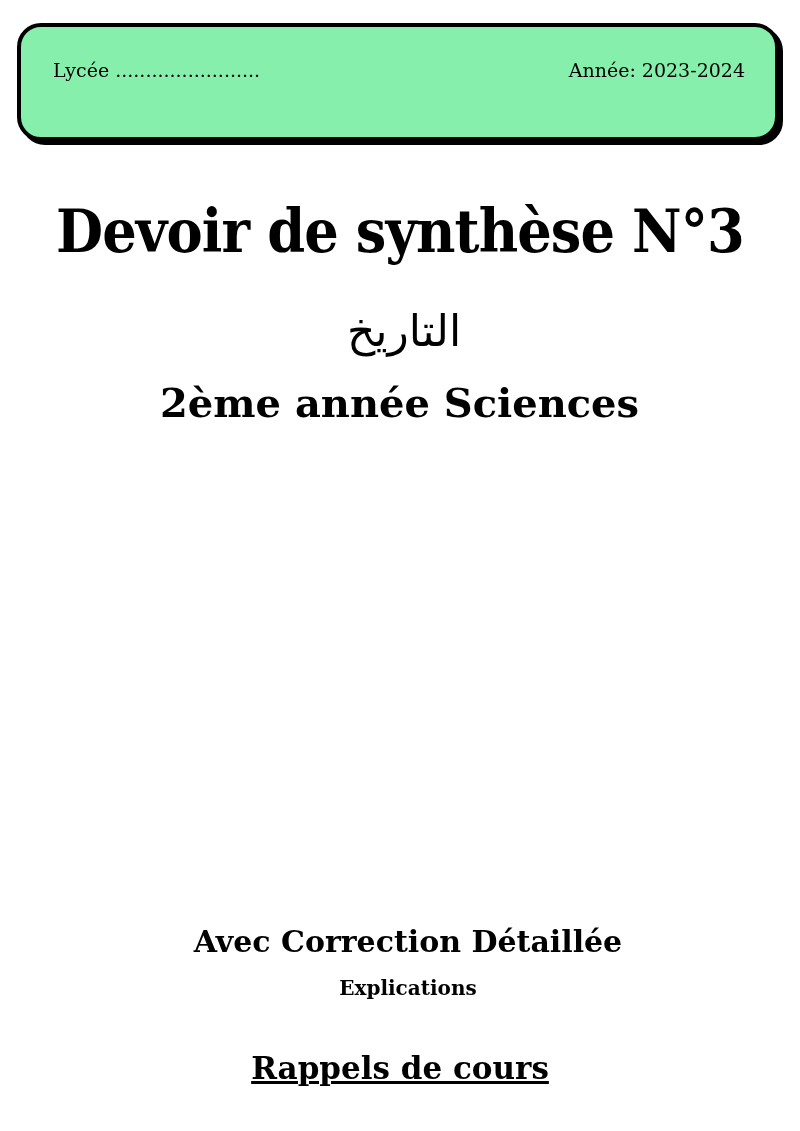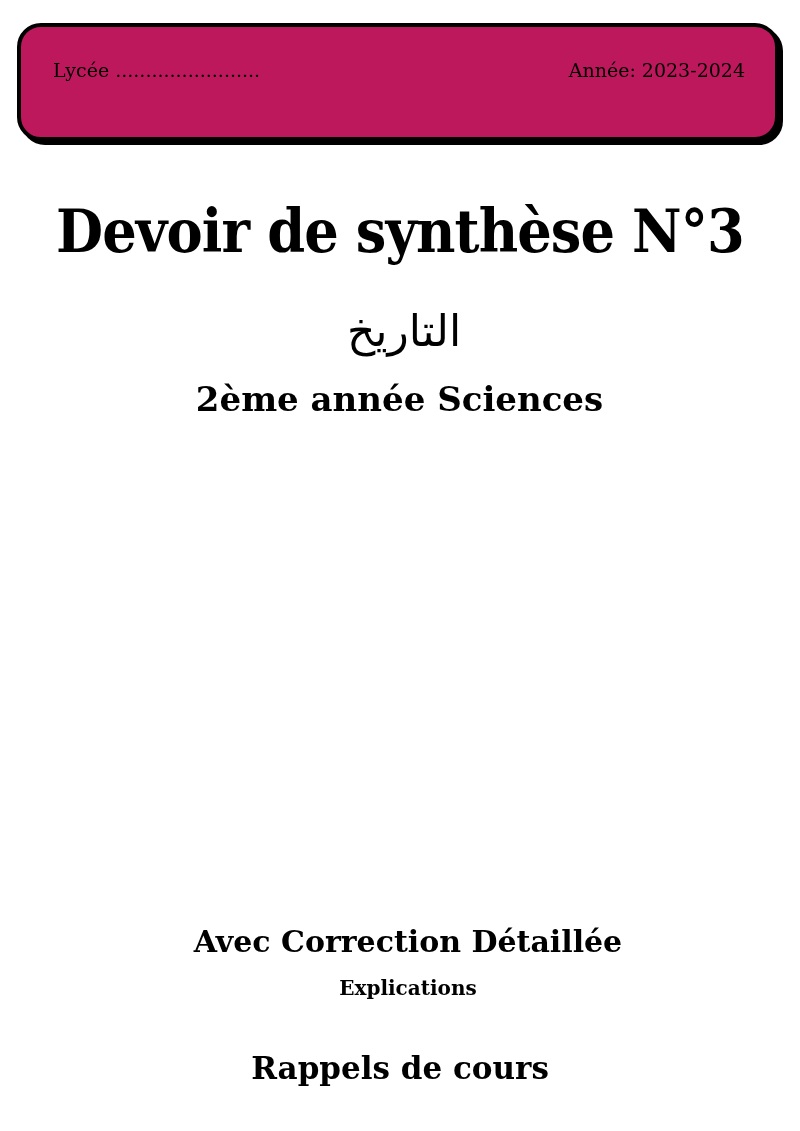--- a/index.html
+++ b/index.html
@@ -21,21 +21,21 @@
   .header-box {
     position: absolute;
     left: 17px;
     top: 23px;
     width: 762px;
     height: 118px;
     box-sizing: border-box;
     border: 4px solid #000000;
     border-radius: 24px;
     box-shadow: 4px 4px 0 0 #000000;
-    background: #be185d;
+    background: #86efac;
     display: flex;
     justify-content: space-between;
     align-items: flex-start;
     padding: 28px 30px 0 32px;
   }
   .header-col {
     font-size: 19px;
     line-height: 30px;
     white-space: nowrap;
   }
@@ -74,38 +74,38 @@
     line-height: 1.3;
   }
 
   .level-line {
     position: absolute;
     top: 381px;
     left: 0;
     width: 799px;
     margin: 0;
     text-align: center;
-    font-size: 34px;
+    font-size: 40px;
     font-weight: 700;
     line-height: 1.1;
   }
 
   .footer-line {
     position: absolute;
     left: 0;
     width: 800px;
     margin: 0;
     text-align: center;
     font-weight: 700;
     line-height: 1.1;
   }
   .footer-line.l1 { top: 925px;  font-size: 30px; padding-left: 8px; }
   .footer-line.l2 { top: 977px;  font-size: 20px; padding-left: 8px; }
   .footer-line.l3 { top: 1020px; font-size: 21px; }
-  .footer-line.l4 { top: 1051px; font-size: 31px; }
+  .footer-line.l4 { top: 1051px; font-size: 31px; text-decoration: underline; }
 </style>
 </head>
 <body>
 
 <div class="page">
 
   <div class="header-box">
     <div class="header-col left">
       <div>Lycée ........................</div>
     </div>

